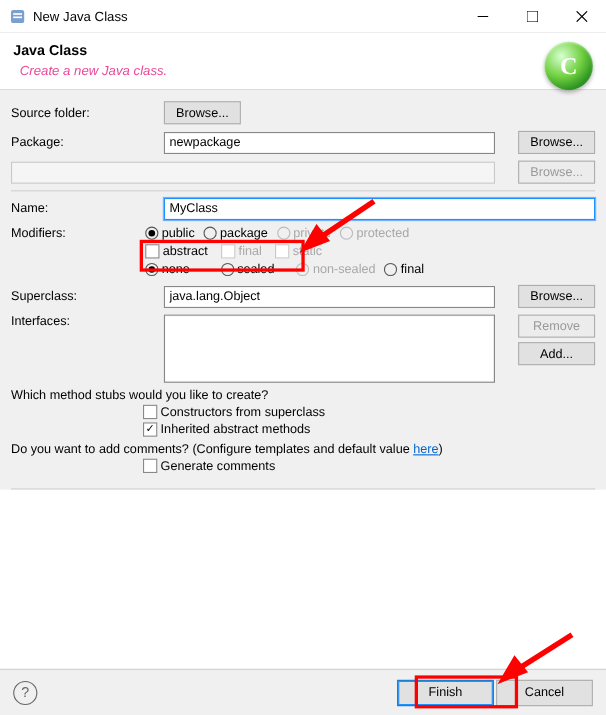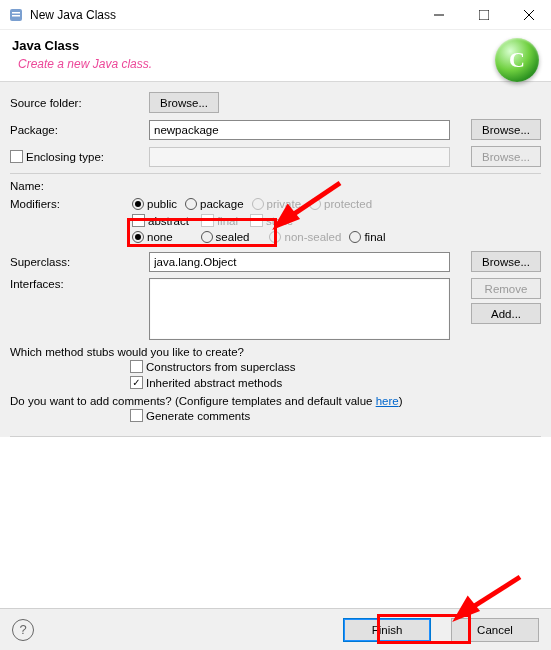--- a/index.html
+++ b/index.html
@@ -119,21 +119,21 @@
     display:flex;align-items:center;padding:0 12px;
   }
   .help-btn{
     width:22px;height:22px;border-radius:50%;border:1.4px solid #666;
     display:flex;align-items:center;justify-content:center;
     font-size:13px;color:#666;
   }
   .bottom-spacer{flex:1;}
   .big-btn{
     width:88px;height:24px;border:1px solid #adadad;background:#e1e1e1;
-    font-family:inherit;font-size:inherit;margin-left:20px;cursor:pointer;
+    font-family:inherit;font-size:inherit;margin-left:2px;cursor:pointer;
   }
   .big-btn.primary{
     background:#e1e1e1;
     box-shadow: inset 0 0 0 1px #1e90ff;
     border:1px solid #0078d4;
   }
   .annot{position:absolute;pointer-events:none;}
   .red-box{border:3px solid #ff0000;}
   .arrow{stroke:#ff0000;stroke-width:5;fill:#ff0000;}
 </style>
@@ -182,32 +182,29 @@
     <button class="btn">Browse...</button>
   </div>
 
   <div class="form-row">
     <div class="form-label">Package:</div>
     <input class="text-input" value="newpackage" style="">
     <button class="btn">Browse...</button>
   </div>
 
   <div class="form-row">
-    <div class="form-label checkbox-label">
-      <span class="checkbox-box"></span>
-      <span>Enclosing type:</span>
-    </div>
     <input class="text-input disabled" disabled="" value="" style="">
     <button class="btn" disabled="">Browse...</button>
   </div>
 
   <hr class="section-sep">
 
   <div class="form-row">
     <div class="form-label">Name:</div>
+    <input class="text-input focused" value="MyClass" style="">
   </div>
 
   <div style="position:relative;">
     <div class="form-label mod-first-label" style="top:0;left:0;">Modifiers:</div>
     <div class="mod-group">
       <div class="mod-row">
         <span class="radio-outer">
             <span class="radio-circle checked"></span>
             <span>public</span>
           </span>

